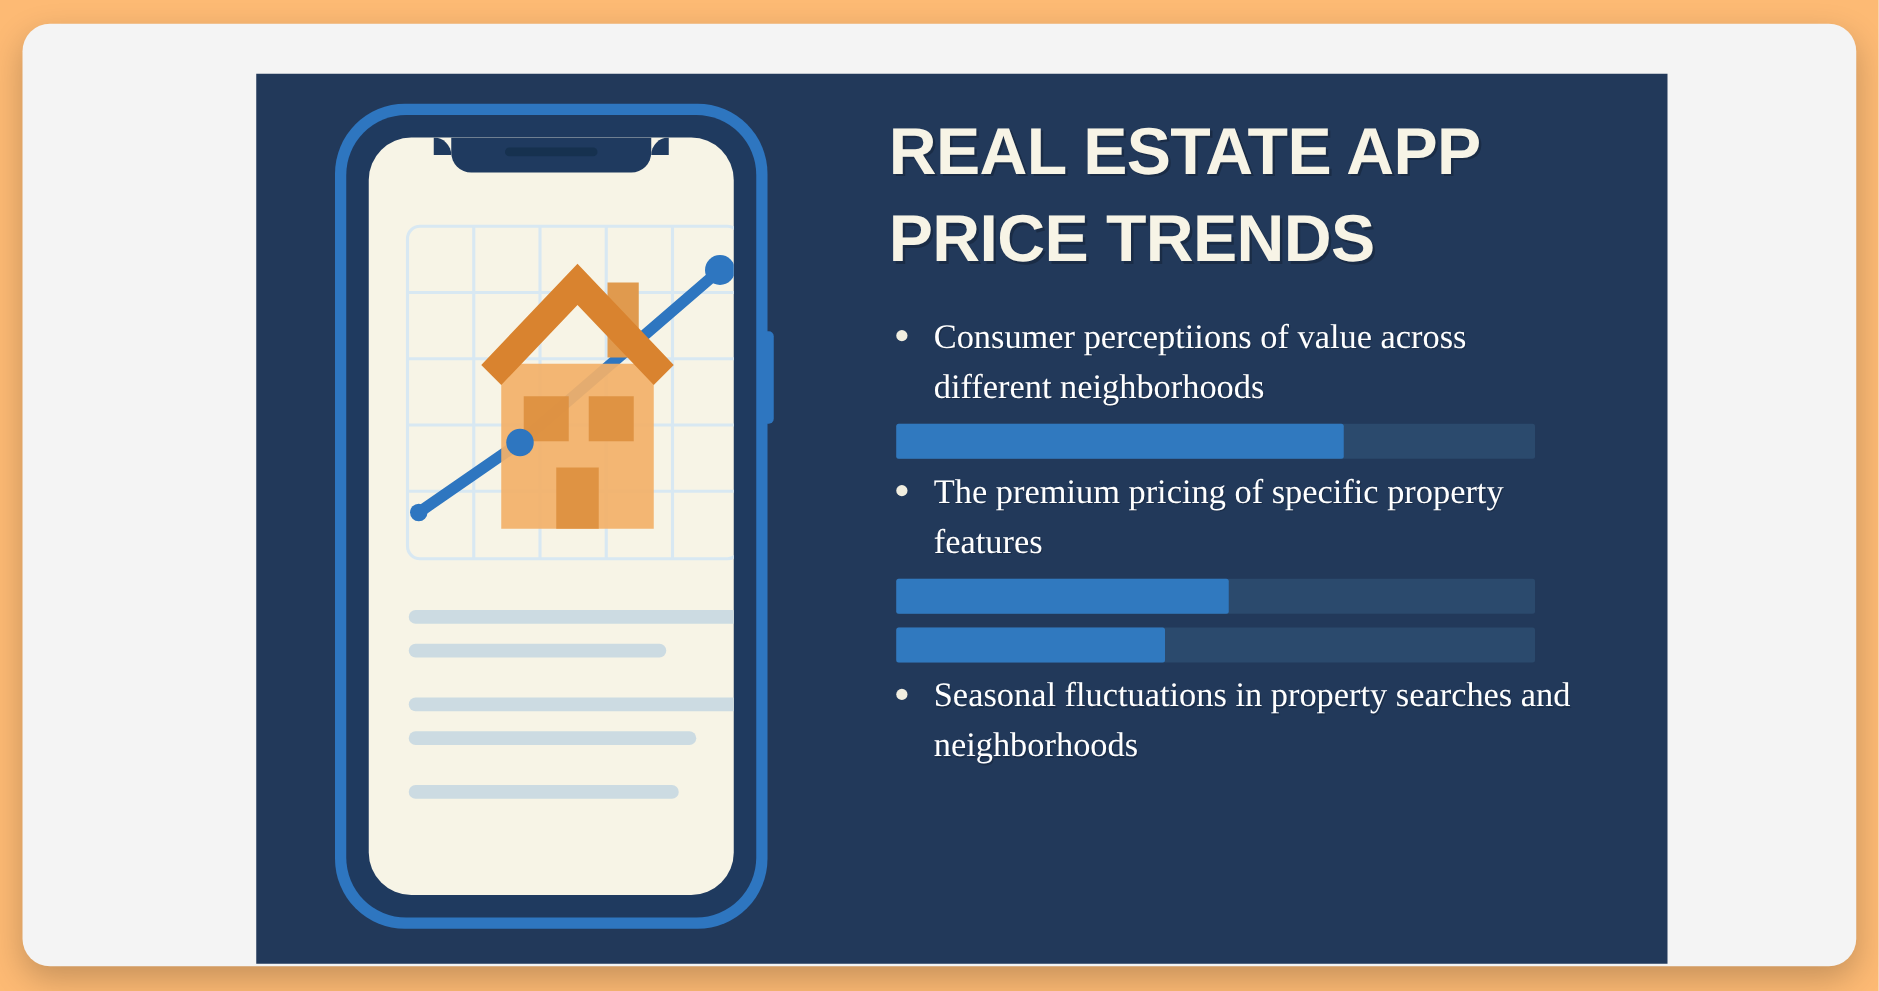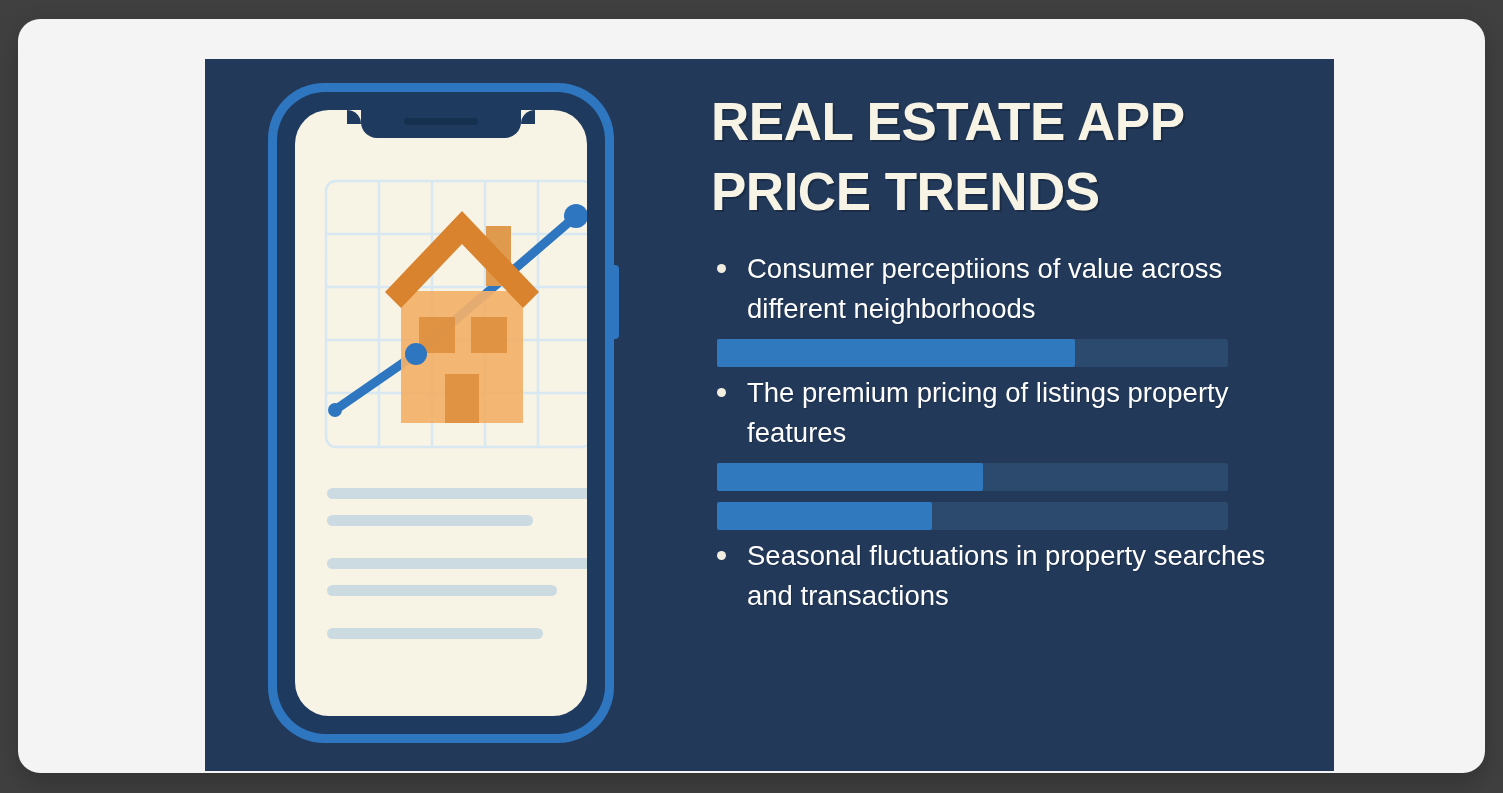--- a/index.html
+++ b/index.html
@@ -12,21 +12,21 @@
     height: 793px;
     overflow: hidden;
     font-family: "Liberation Sans", sans-serif;
   }
 
   
   #stage {
     position: relative;
     width: 1503px;
     height: 793px;
-    background: #404040;
+    background: #fdba74;
     box-sizing: border-box;
   }
 
   
   #card {
     position: absolute;
     left: 18px;
     top: 19px;
     width: 1467px;
     height: 754px;
@@ -164,20 +164,21 @@
     font-weight: bold;
     letter-spacing: -0.5px;
     color: #f7f4e6;
     text-shadow: 2px 2px 0 rgba(0,0,0,0.22);
     white-space: pre-line;
   }
   .bullet-list {
     margin: 22px 0 0 0;
     padding: 0;
     list-style: none;
+    font-family: Liberation Serif, serif;
   }
   .bullet-item { margin-bottom: 6px; }
   .bullet-row {
     display: flex;
     align-items: flex-start;
   }
   .bullet-dot {
     flex: 0 0 auto;
     width: 9px;
     height: 9px;
@@ -297,37 +298,37 @@
               <span class="bullet-text">Consumer perceptiions of value across different neighborhoods</span>
             </div>
             <div class="progress">
               <div class="progress-fill" style="width:70%"></div>
             </div>
           </li>
 
           <li class="bullet-item">
             <div class="bullet-row">
               <span class="bullet-dot"></span>
-              <span class="bullet-text">The premium pricing of listings property features</span>
+              <span class="bullet-text">The premium pricing of specific property features</span>
             </div>
             <div class="progress">
               <div class="progress-fill" style="width:52%"></div>
             </div>
           </li>
 
           <li class="bullet-item">
             <div class="progress">
               <div class="progress-fill" style="width:42%"></div>
             </div>
           </li>
 
           <li class="bullet-item">
             <div class="bullet-row">
               <span class="bullet-dot"></span>
-              <span class="bullet-text">Seasonal fluctuations in property searches and transactions</span>
+              <span class="bullet-text">Seasonal fluctuations in property searches and neighborhoods</span>
             </div>
           </li>
 
         </ul>
       </div>
 
     </div>
   </div>
 </div>
 

